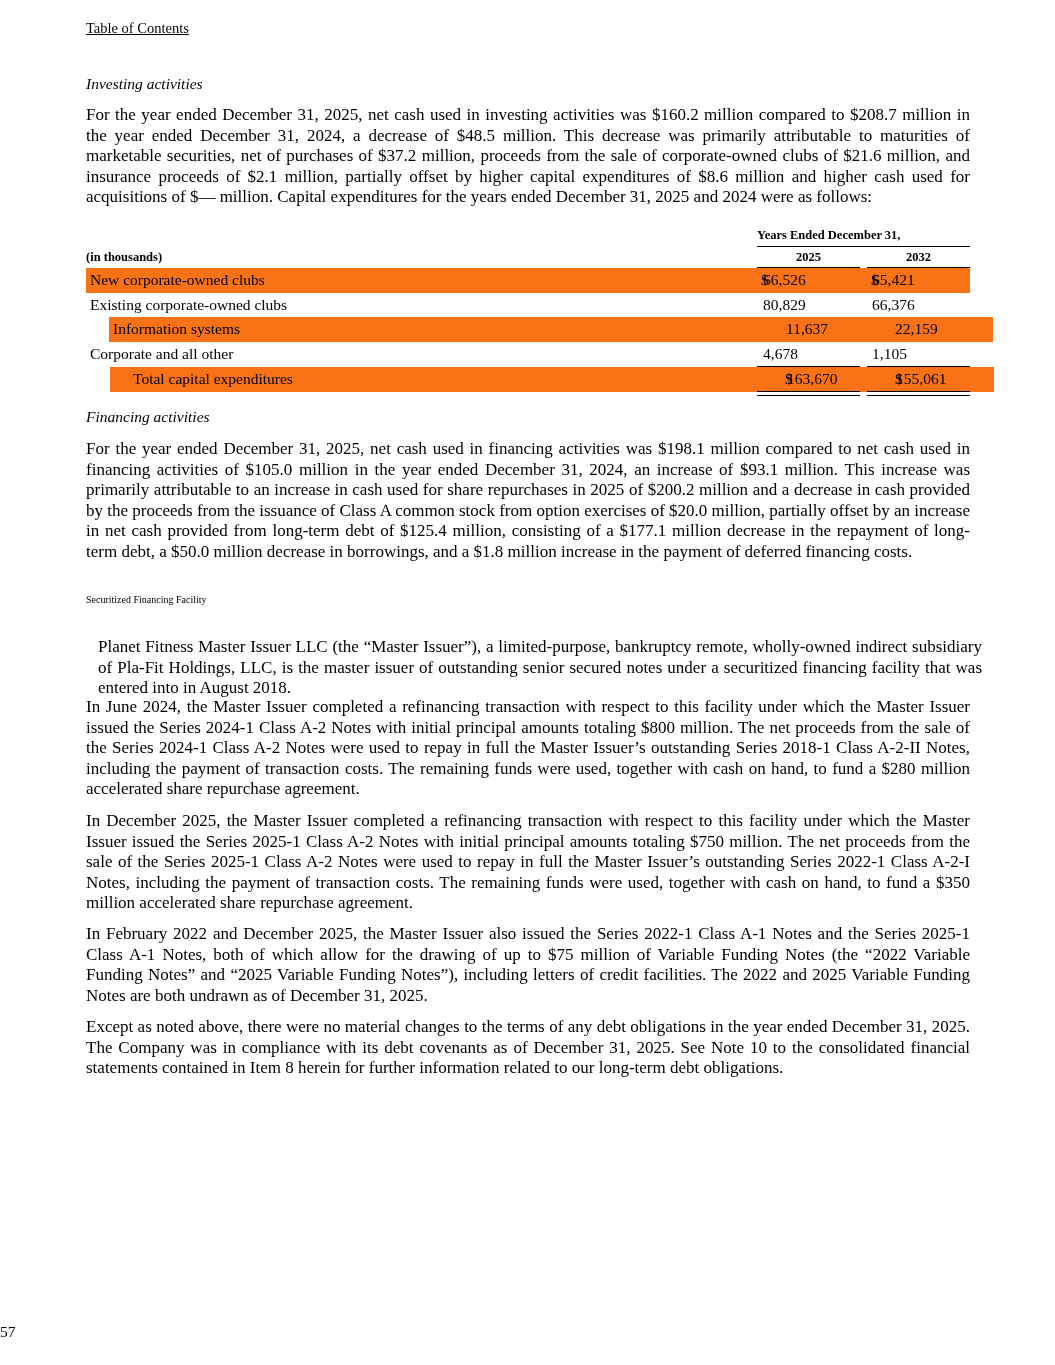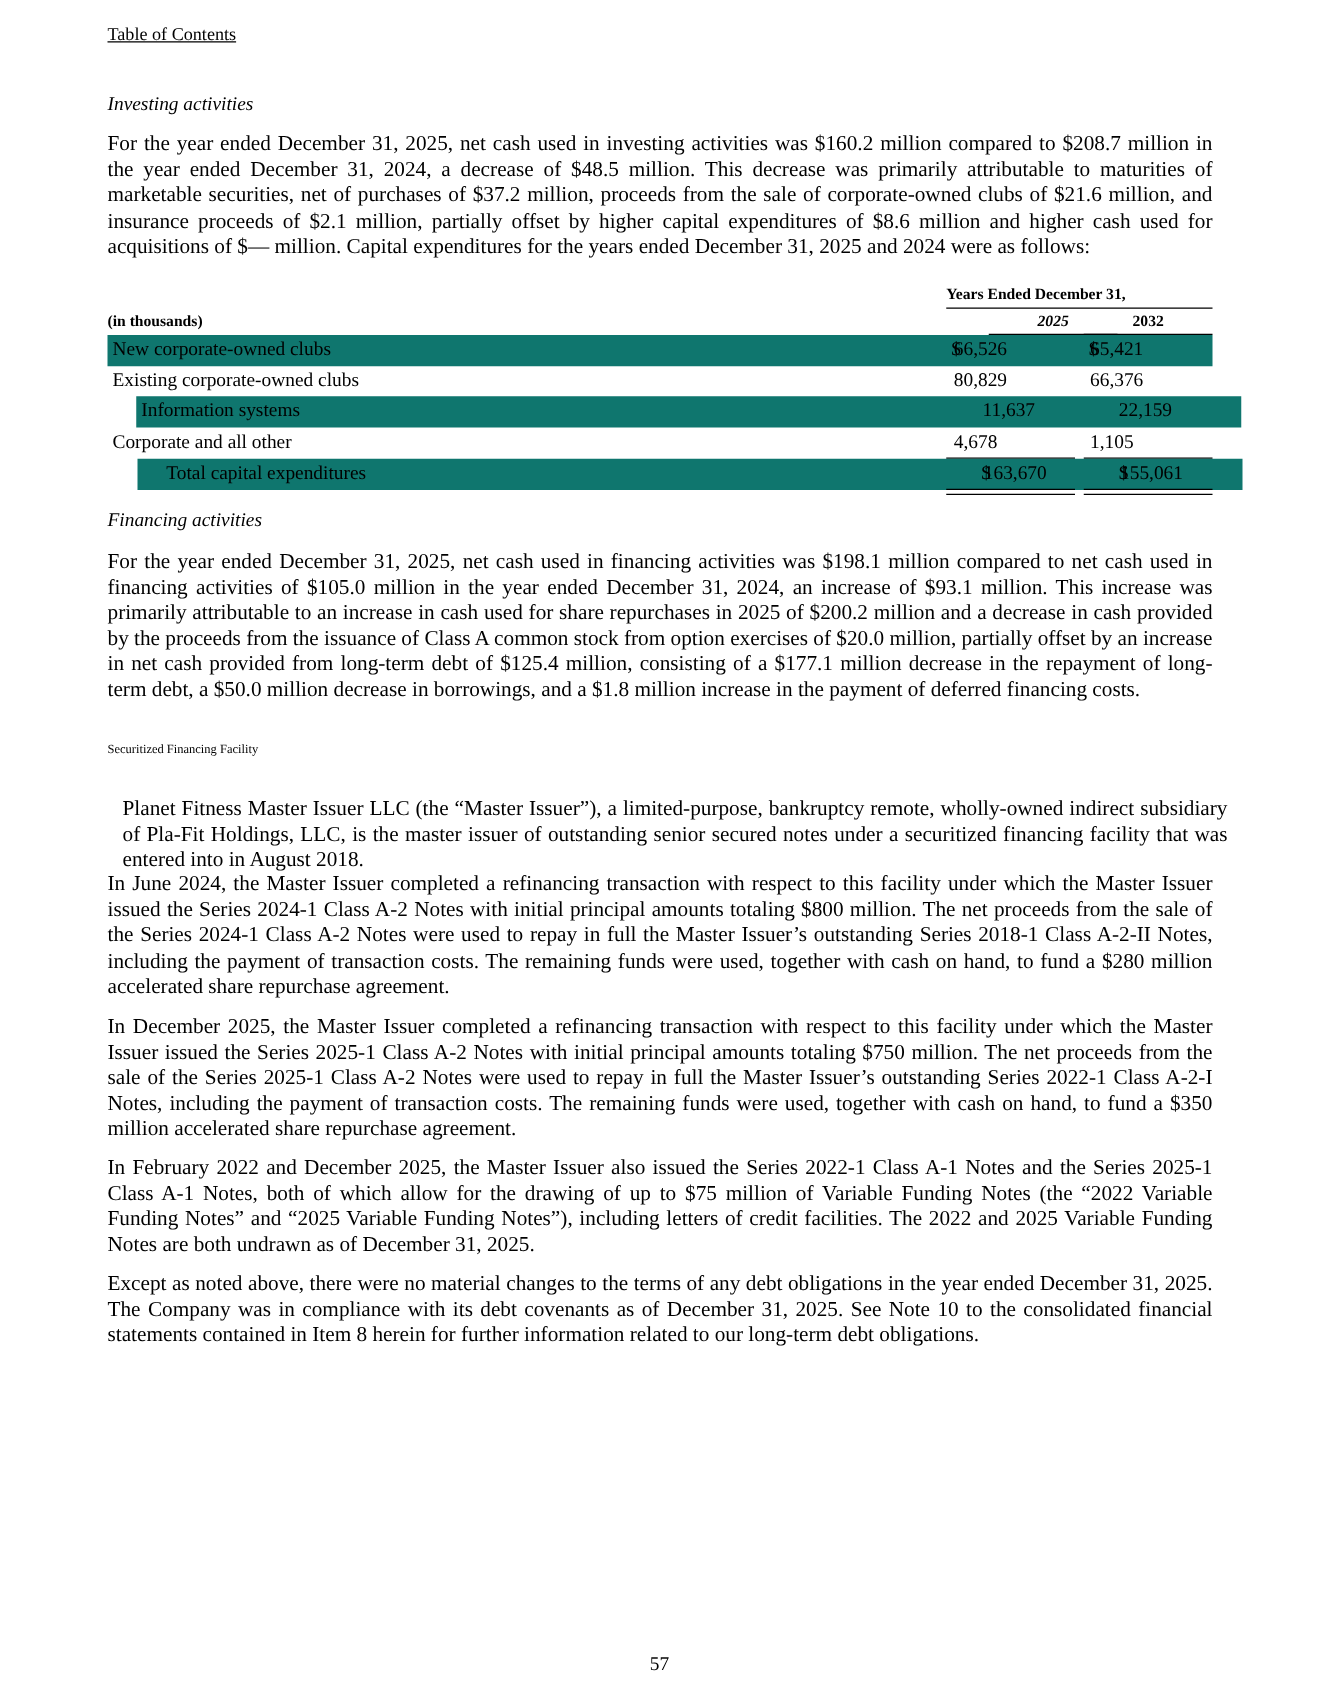--- a/index.html
+++ b/index.html
@@ -23,38 +23,38 @@
   .capex .hdr-group {
     position: absolute; left: 671px; width: 213px; top: 2px;
     text-align: left; font-weight: bold; font-size: 12.5px;
     border-bottom: 1.6px solid #000; padding-bottom: 3px;
   }
   .capex .hdr-units { position: absolute; left: 0; top: 24px; font-weight: bold; font-size: 12.5px; }
   .capex .hdr-year {
     position: absolute; top: 24px; text-align: center; font-weight: bold; font-size: 12.5px;
     border-bottom: 1.6px solid #000; padding-bottom: 2px;
   }
-  .capex .hdr-y1 { left: 705px; width: 103px; font-style: italic; }
+  .capex .hdr-y1 { left: 671px; width: 103px; }
   .capex .hdr-y2 { left: 781px; width: 103px; }
   .row {
     position: absolute; left: 0; width: 884px; height: 24.5px;
     font-size: 15.5px; line-height: 24.5px;
   }
-  .row.shaded { background: #0f766e; }
+  .row.shaded { background: #f97316; }
   .row .label { position: absolute; left: 4px; }
   .row .label.indent { left: 23px; }
   .row .cur { position: absolute; }
   .row .val { position: absolute; text-align: left; width: 90px; }
   .row .c1 { left: 675px; }
   .row .v1 { left: 677px; }
   .row .c2 { left: 785px; }
   .row .v2 { left: 786px; }
   .rule-top { position: absolute; height: 0; border-top: 1.6px solid #000; }
   .rule-dbl { position: absolute; height: 3px; border-top: 1.6px solid #000; border-bottom: 1.6px solid #000; }
-  .page-num { position: absolute; left: 0; width: 1055px; top: 1323px; text-align: center; font-size: 15.5px; }
+  .page-num { position: absolute; left: 0; width: 1055px; top: 1323px; font-size: 15.5px; }
 </style>
 </head>
 <body>
 
 <a class="toc-link">Table of Contents</a>
 
 <div class="sub-heading" style="top:75px;">Investing activities</div>
 <p class="para" style="top:105px; margin:0;">For the year ended December 31, 2025, net cash used in investing activities was $160.2 million compared to $208.7 million in the year ended December 31, 2024, a decrease of $48.5 million. This decrease was primarily attributable to maturities of marketable securities, net of purchases of $37.2 million, proceeds from the sale of corporate-owned clubs of $21.6 million, and insurance proceeds of $2.1 million, partially offset by higher capital expenditures of $8.6 million and higher cash used for acquisitions of $— million. Capital expenditures for the years ended December 31, 2025 and 2024 were as follows:</p>
 
 <div class="capex">

